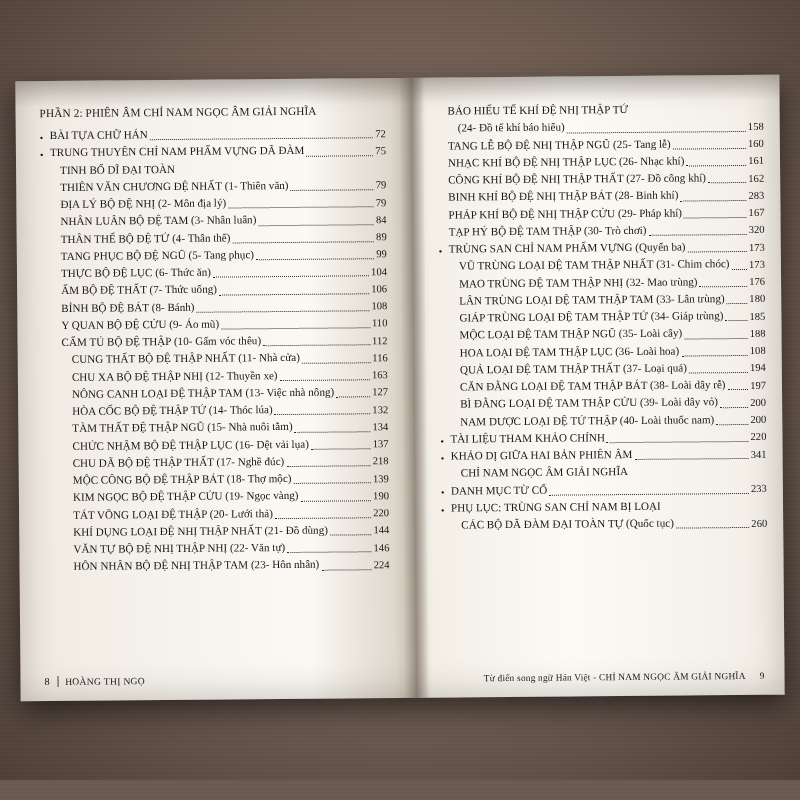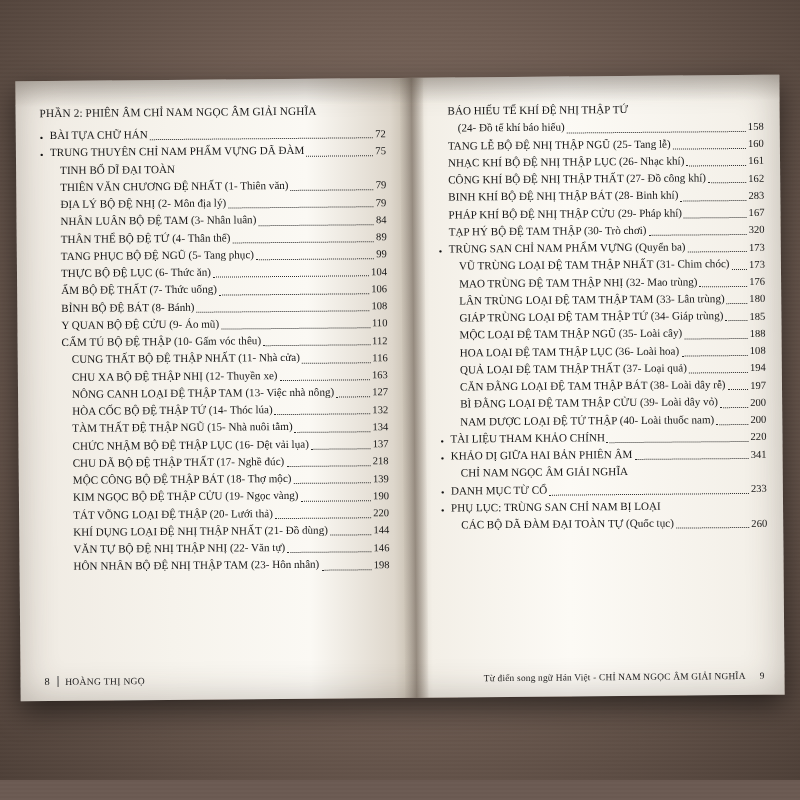--- a/index.html
+++ b/index.html
@@ -240,21 +240,21 @@
           <li class="row ind2">
             <span class="nob"></span>
             <span class="txt">VĂN TỰ BỘ ĐỆ NHỊ THẬP NHỊ (22- Văn tự)</span>
             <span class="dots"></span>
             <span class="pg">146</span>
           </li>
           <li class="row ind2">
             <span class="nob"></span>
             <span class="txt">HÔN NHÂN BỘ ĐỆ NHỊ THẬP TAM (23- Hôn nhân)</span>
             <span class="dots"></span>
-            <span class="pg">198</span>
+            <span class="pg">224</span>
           </li>
         </ul>
       <div class="foot-left">
         <span class="num">8</span>
         <span class="bar"></span>
         <span>HOÀNG THỊ NGỌ</span>
       </div>
     </div>
 
     <div class="gutter"></div>

